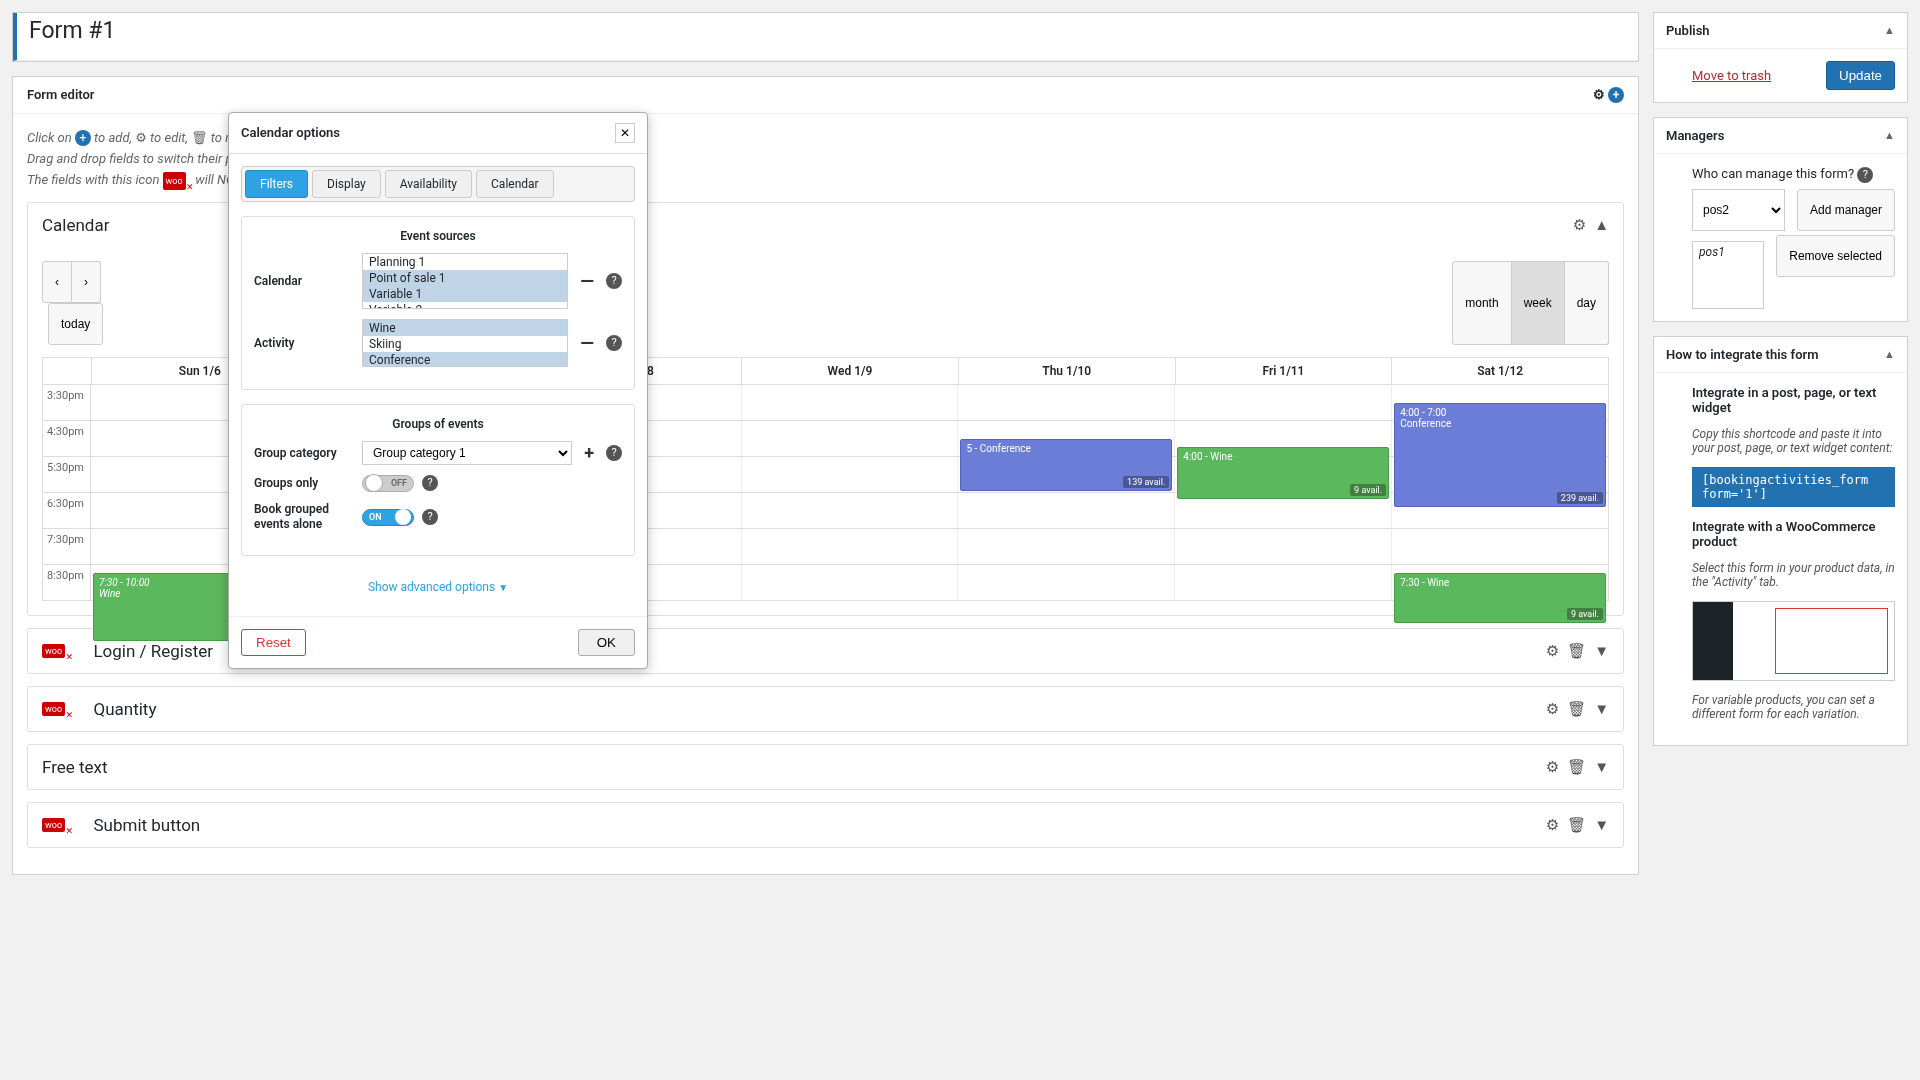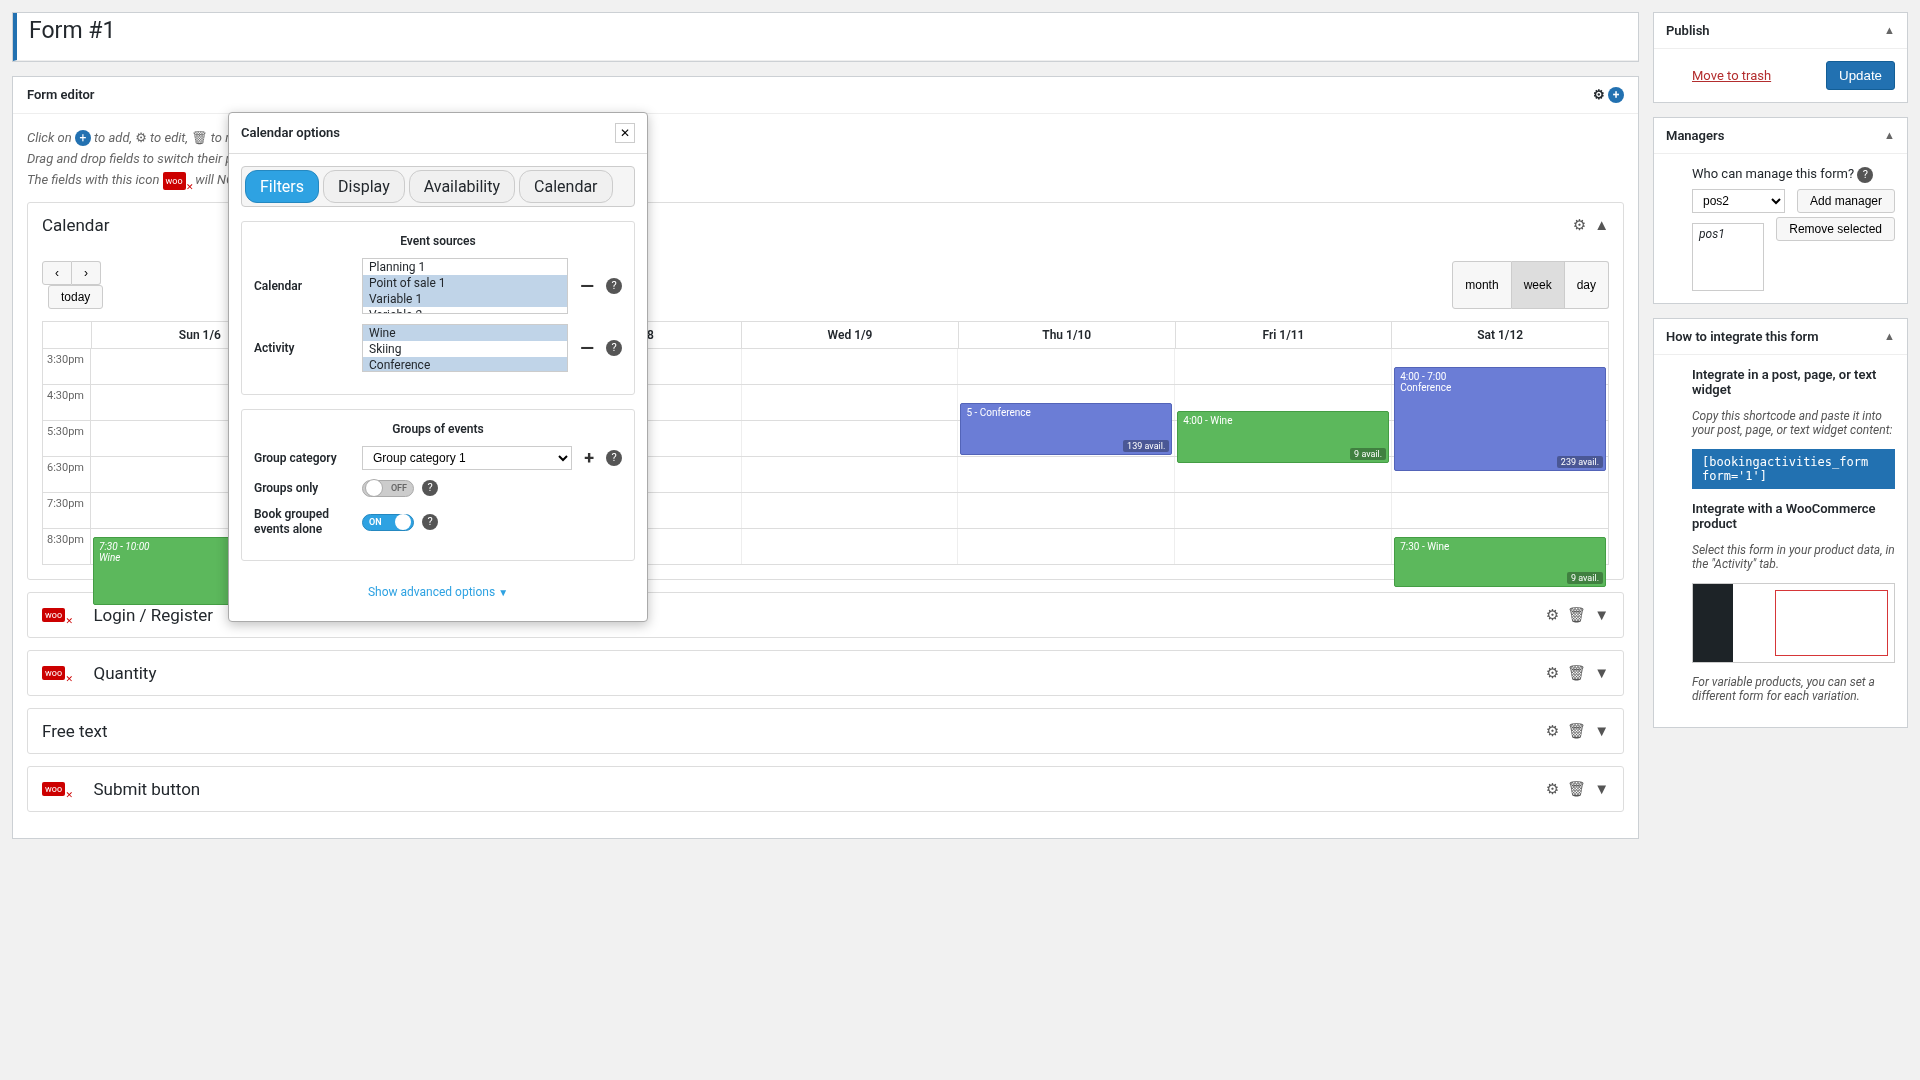--- a/index.html
+++ b/index.html
@@ -20,21 +20,21 @@
 .woo-icon { display: inline-block; background: #cc0000; color: #fff; font-size: 9px; padding: 2px 3px; border-radius: 2px; font-style: normal; position: relative; }
 .woo-icon::after { content: "✕"; position: absolute; right: -8px; bottom: -4px; color: #c00; font-size: 9px; }
 .help-icon { display: inline-block; width: 16px; height: 16px; border-radius: 50%; background: #555; color: #fff; text-align: center; line-height: 16px; font-size: 11px; font-style: normal; }
 .field-card { border: 1px solid #ddd; border-radius: 3px; margin-bottom: 12px; }
 .field-header { display: flex; align-items: center; padding: 12px 14px; font-weight: 400; font-size: 17px; }
 .field-header .field-title { flex: 1; display: flex; align-items: center; gap: 10px; }
 .field-actions { display: flex; gap: 8px; align-items: center; color: #555; }
 .field-actions span { cursor: pointer; font-size: 15px; }
 .cal-toolbar { display: flex; justify-content: space-between; padding: 0 0 12px 0; }
 .btn-group { display: flex; }
-.btn { background: #f7f7f7; border: 1px solid #ccc; padding: 4px 12px; font-size: 12px; cursor: pointer; }
+.btn { background: #f7f7f7; border: 1px solid #ccc; padding: 13px 12px; font-size: 12px; cursor: pointer; }
 .btn-group .btn { border-radius: 0; }
 .btn-group .btn:first-child { border-radius: 3px 0 0 3px; }
 .btn-group .btn:last-child { border-radius: 0 3px 3px 0; border-left: none; }
 .btn-group .btn + .btn { border-left: none; }
 .btn.active { background: #ddd; }
 .btn.single { border-radius: 3px; margin-left: 6px; }
 .cal-grid { border: 1px solid #ddd; border-top: none; }
 .cal-row { display: flex; border-top: 1px solid #ddd; }
 .cal-time { width: 48px; text-align: right; padding: 4px 6px 0 0; font-size: 11px; color: #666; border-right: 1px solid #ddd; }
 .cal-cell { flex: 1; border-right: 1px solid #eee; min-height: 35px; position: relative; }
@@ -45,21 +45,21 @@
 .cal-header-spacer { width: 49px; border-right: 1px solid #ddd; }
 .event { position: absolute; left: 2px; right: 2px; border-radius: 2px; padding: 3px 5px; color: #fff; font-size: 10px; overflow: hidden; }
 .event-green { background: #5cb85c; border: 1px solid #449d44; margin-top: 44px; }
 .event-blue { background: #6b7dd6; border: 1px solid #5364b8; }
 .event-avail { position: absolute; right: 2px; bottom: 2px; background: rgba(0,0,0,0.3); padding: 1px 4px; font-size: 9px; border-radius: 2px; }
 .dialog { position: absolute; background: #fff; border: 1px solid #aaa; box-shadow: 0 3px 12px rgba(0,0,0,0.25); border-radius: 4px; width: 420px; z-index: 100; }
 .dialog-title { padding: 10px 12px; font-weight: 600; border-bottom: 1px solid #ddd; display: flex; justify-content: space-between; align-items: center; }
 .dialog-close { border: 1px solid #ccc; background: #fff; width: 20px; height: 20px; cursor: pointer; font-size: 12px; }
 .dialog-body { padding: 12px; }
 .tab-bar { display: flex; gap: 4px; border: 1px solid #ccc; border-radius: 4px; padding: 3px; background: #f5f5f5; margin-bottom: 14px; }
-.tab { padding: 6px 14px; border: 1px solid #ccc; border-radius: 12px; background: #f0f0f0; cursor: pointer; font-size: 16px; }
+.tab { padding: 6px 14px; border: 1px solid #ccc; border-radius: 3px; background: #f0f0f0; cursor: pointer; font-size: 12px; }
 .tab.active { background: #2ea2e2; color: #fff; border-color: #2588c0; }
 .fieldset { border: 1px solid #ddd; border-radius: 3px; padding: 12px; margin-bottom: 14px; }
 .fieldset-title { text-align: center; font-weight: 600; margin-bottom: 10px; font-size: 12px; }
 .field-row { display: flex; align-items: center; margin-bottom: 10px; gap: 8px; }
 .field-row label { width: 100px; font-weight: 600; font-size: 12px; }
 .multiselect { flex: 1; border: 1px solid #ccc; height: 56px; overflow-y: scroll; font-size: 12px; }
 .multiselect div { padding: 1px 6px; }
 .multiselect div.sel { background: #c0d4e8; }
 .select { border: 1px solid #ccc; padding: 3px 6px; font-size: 12px; background: #fff; }
 .toggle { width: 52px; height: 17px; border-radius: 11px; position: relative; cursor: pointer; display: flex; align-items: center; }
@@ -315,20 +315,24 @@
                 <span class="help-icon">?</span>
               </div>
               <div class="field-row">
                 <label style="line-height:1.3;">Book grouped events alone</label>
                 <div class="toggle toggle-on">ON</div>
                 <span class="help-icon">?</span>
               </div>
             </div>
             <div class="advanced-link"><span>Show advanced options</span> <span class="icon-caret">▼</span></div>
           </div>
+          <div class="dialog-footer">
+            <button class="btn-reset">Reset</button>
+            <button class="btn-ok">OK</button>
+          </div>
         </div>
 
       </div>
     </div>
   </div>
 
   <div class="sidebar-col">
     <div class="sidebox">
       <div class="sidebox-header">
           <span>Publish</span>

